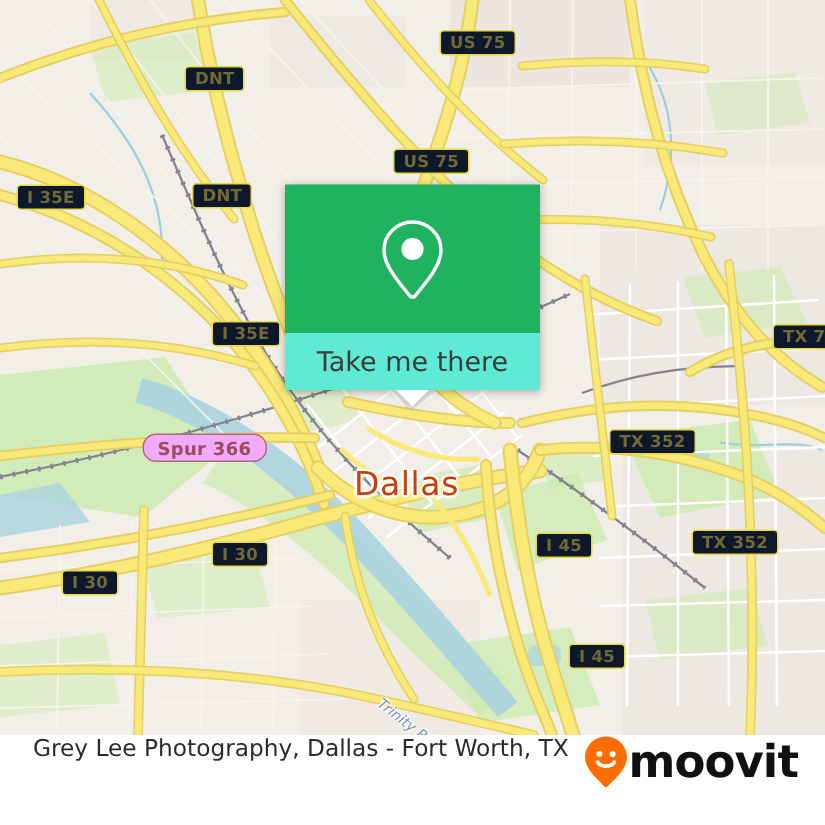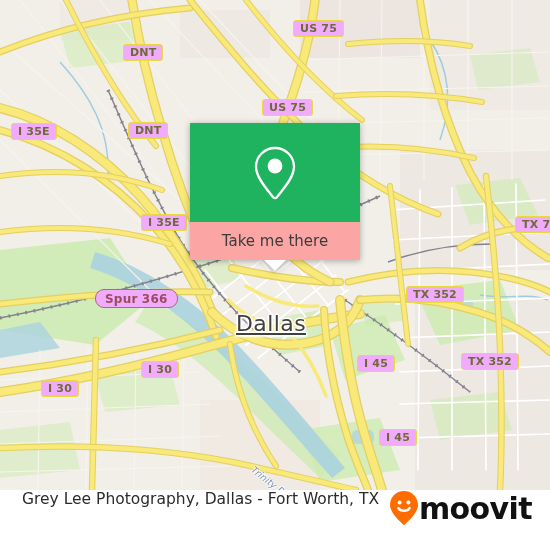--- a/index.html
+++ b/index.html
@@ -25,35 +25,35 @@
     position:absolute;
     color:#6a6a74;
     font-family:"DejaVu Sans","Liberation Sans",sans-serif;
     white-space:nowrap;
     text-shadow:
        1px 0 2px #fff, -1px 0 2px #fff, 0 1px 2px #fff, 0 -1px 2px #fff,
        1px 1px 2px #fff, -1px -1px 2px #fff, 1px -1px 2px #fff, -1px 1px 2px #fff;
     pointer-events:none;
   }
   .city-label{
-    font-size:22px;letter-spacing:.4px;color:#404040;font-weight:400;text-decoration:underline;
+    font-size:22px;letter-spacing:.4px;color:#c2410c;font-weight:400;
   }
   .water-label{
     font-size:9.5px;color:#7c93b5;font-style:italic;
     text-shadow:1px 0 1px #fff,-1px 0 1px #fff,0 1px 1px #fff,0 -1px 1px #fff;
   }
 
   
   .shield{
     position:absolute;
     display:flex;align-items:center;justify-content:center;
     height:17px;
     padding:0 6px;
     border-radius:3px;
-    background:#f0abfc;
+    background:#0f172a;
     border:1.6px solid #e8d93f;
     color:#6f6a36;
     font-size:11px;font-weight:bold;
     font-family:"DejaVu Sans","Liberation Sans",sans-serif;
     letter-spacing:.2px;
     white-space:nowrap;
     box-sizing:border-box;
   }
   .shield.spur{
     border-radius:9px;
@@ -81,25 +81,25 @@
   #popup{
     position:absolute;left:190px;top:123px;width:170px;
     filter:drop-shadow(0 1px 3px rgba(0,0,0,.30));
   }
   #popup-green{
     background:#1fb35f;
     height:99px;
     display:flex;align-items:center;justify-content:center;
   }
   #popup-white{
-    background:#fca5a5;
+    background:#5eead4;
     height:38px;
     display:flex;align-items:center;justify-content:center;
     color:#3c3c3c;
-    font-size:15px;
+    font-size:18px;
     font-family:"DejaVu Sans","Liberation Sans",sans-serif;
   }
   #popup-tail{
     position:absolute;left:50%;top:137px;
     transform:translateX(-50%);
     width:0;height:0;
     border-left:11px solid transparent;
     border-right:11px solid transparent;
     border-top:11px solid #ffffff;
   }

